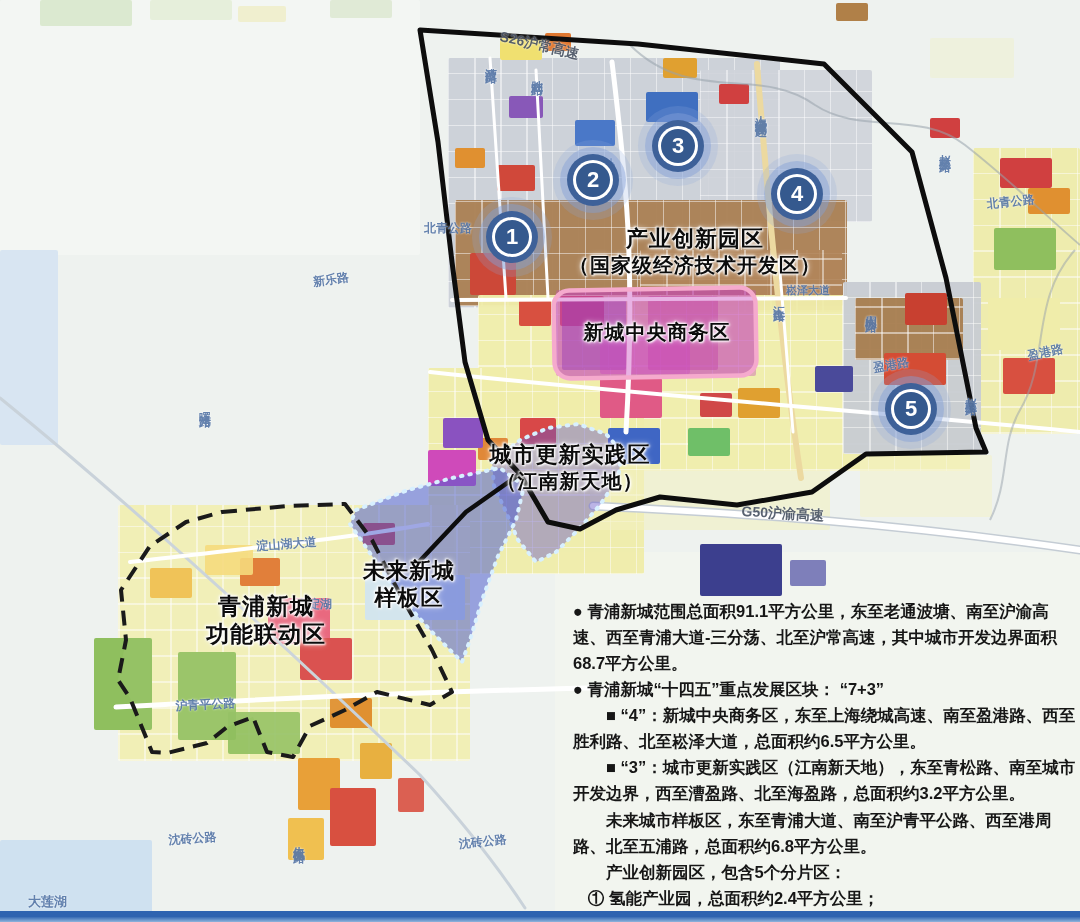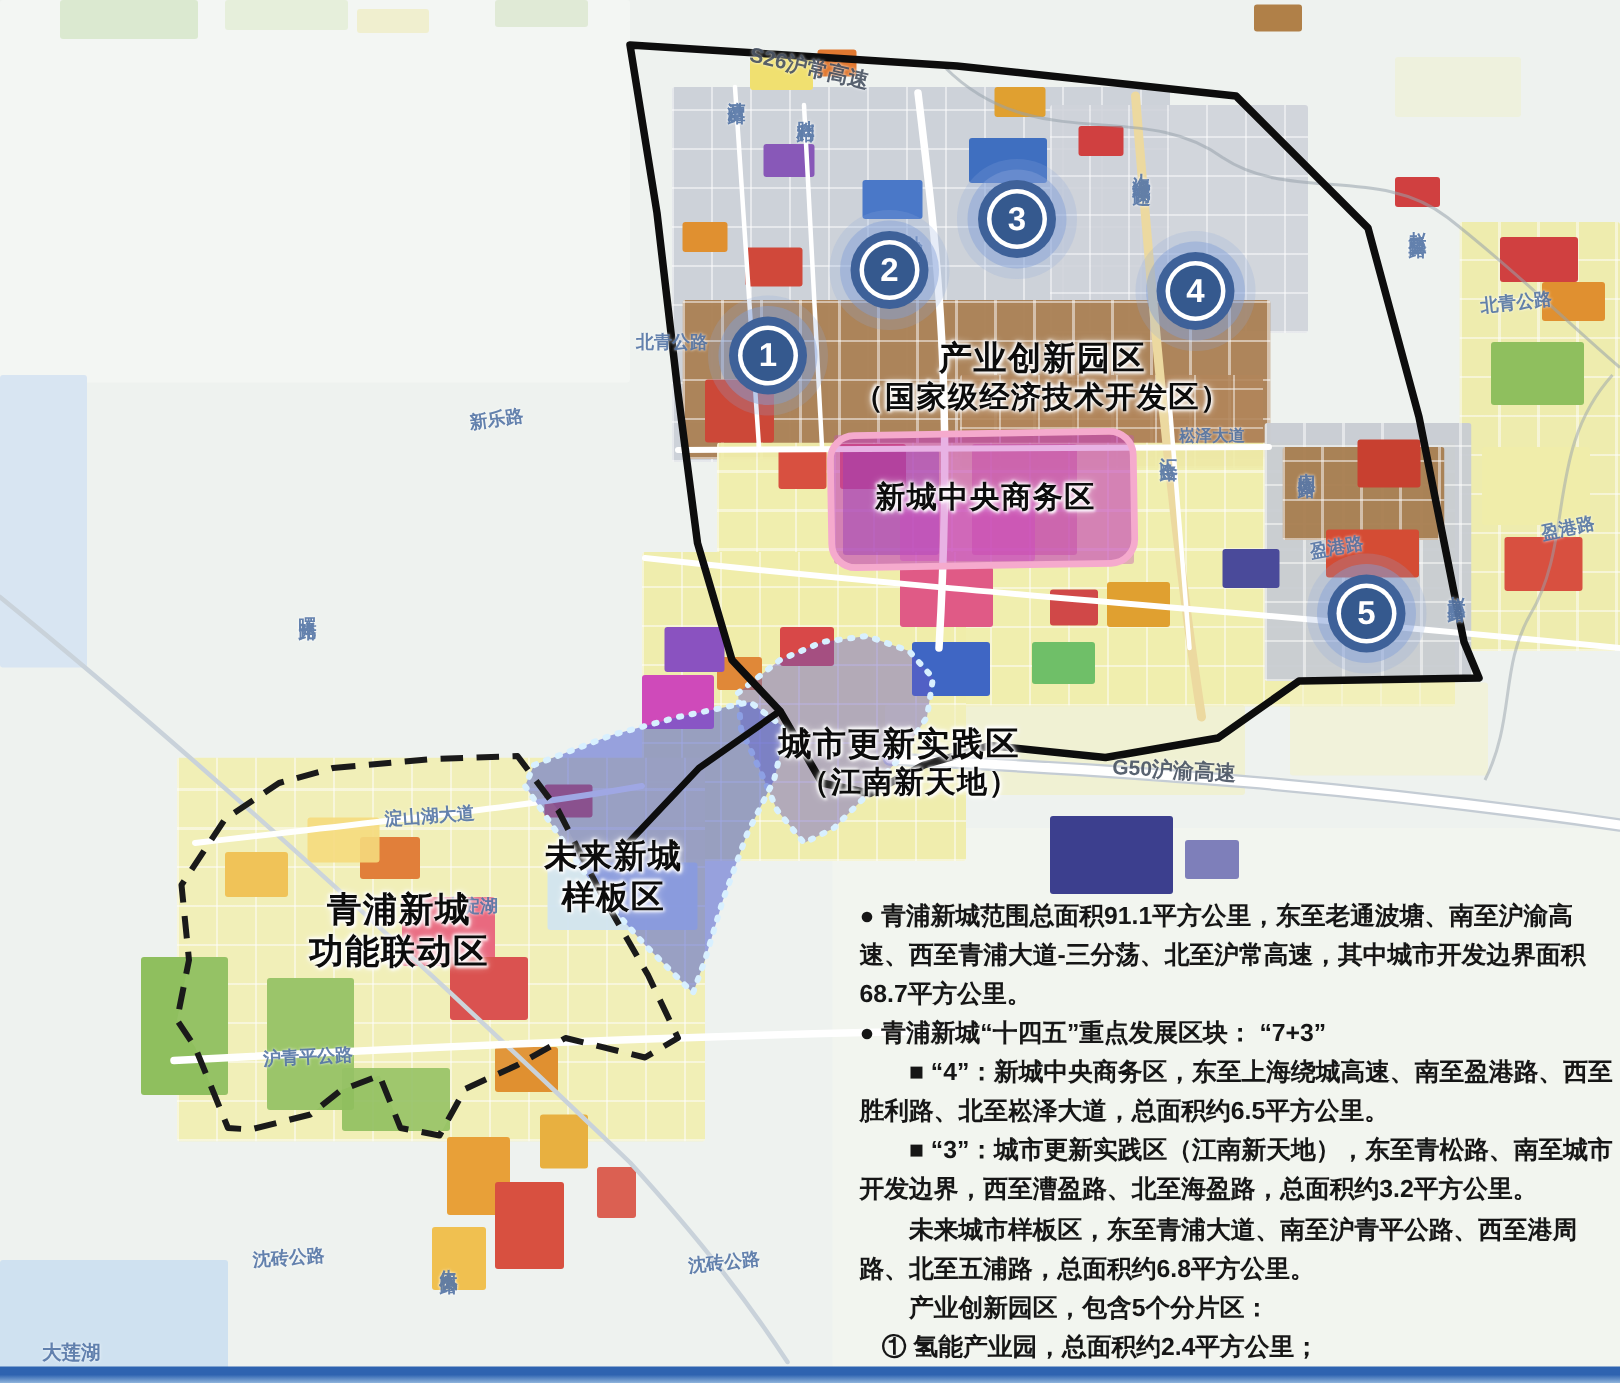--- a/index.html
+++ b/index.html
@@ -174,21 +174,21 @@
       <div class="rlabel" style="left: 786px; top: 283px; font-size: 11px;">崧泽大道</div>
     </div>
   <div id="zlabels">
       <div class="zlabel" style="left: 540px; top: 226px; width: 310px;">
         <div style="font-size: 22px;">产业创新园区</div>
         <div style="font-size: 20px;">（国家级经济技术开发区）</div>
       </div>
       <div class="zlabel" style="left: 562px; top: 320px; width: 190px;">
         <div style="font-size: 20px;">新城中央商务区</div>
       </div>
-      <div class="zlabel" style="left: 460px; top: 483px; width: 220px; text-align: right;">
+      <div class="zlabel" style="left: 460px; top: 442px; width: 220px;">
         <div style="font-size: 22px;">城市更新实践区</div>
         <div style="font-size: 20px;">（江南新天地）</div>
       </div>
       <div class="zlabel" style="left: 350px; top: 560px; width: 118px; font-family: Liberation Mono, monospace;">
         <div style="font-size: 22px;">未来新城</div>
         <div style="font-size: 22px;">样板区</div>
       </div>
       <div class="zlabel" style="left: 186px; top: 592px; width: 160px;">
         <div style="font-size: 23px;">青浦新城</div>
         <div style="font-size: 23px;">功能联动区</div>

